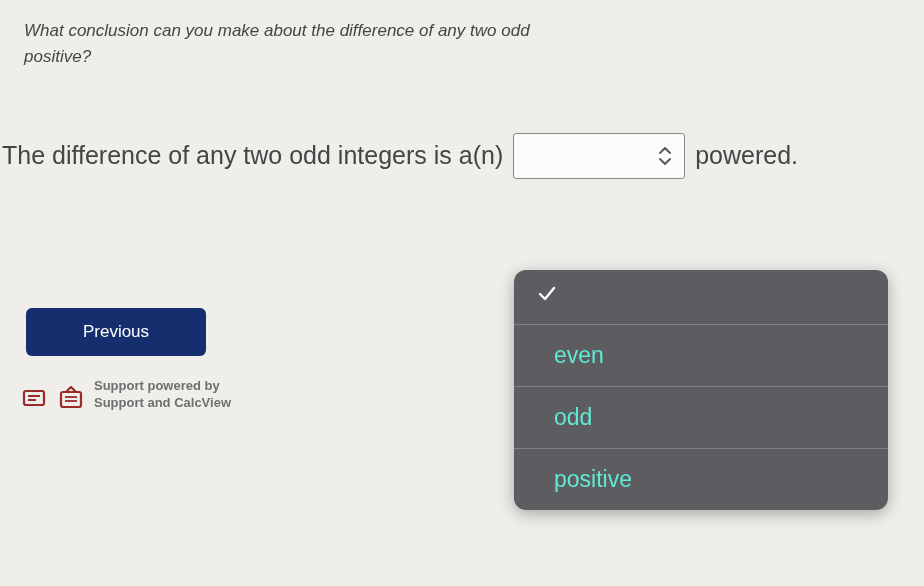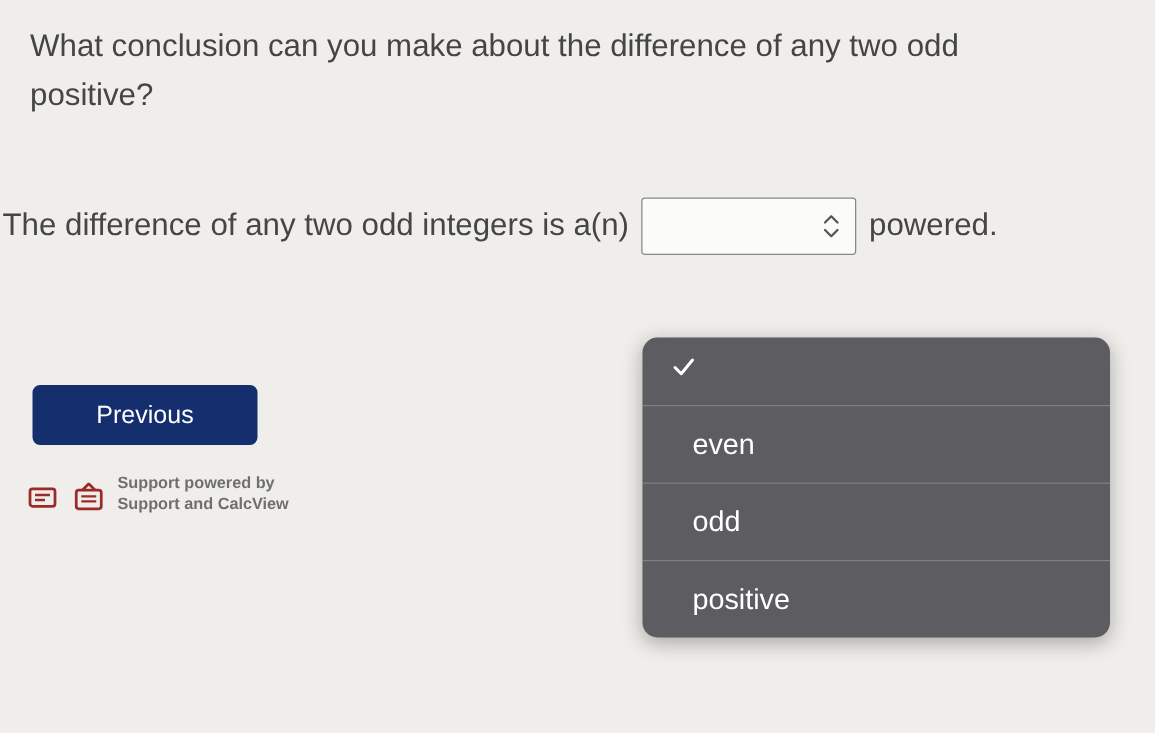--- a/index.html
+++ b/index.html
@@ -6,23 +6,24 @@
     body {
       font-family: -apple-system, BlinkMacSystemFont, "Segoe UI", Arial, sans-serif;
       background: #f0eeea;
       width: 924px;
       height: 586px;
       overflow: hidden;
       position: relative;
     }
     .question {
       padding: 18px 0 0 24px;
-      font-size: 25px;
+      font-size: 17px;
       color: #454545;
       line-height: 1.55;
+      font-style: italic;
     }
     .answer-row {
       display: flex;
       align-items: center;
       gap: 10px;
       padding: 62px 0 0 2px;
       font-size: 25px;
       color: #454545;
     }
     .select-box {
@@ -46,21 +47,21 @@
     .prev-button {
       position: absolute;
       left: 26px;
       top: 308px;
       width: 180px;
       height: 48px;
       background: #152f6e;
       color: #fff;
       border: none;
       border-radius: 6px;
-      font-size: 20px;
+      font-size: 17px;
       font-weight: 500;
       display: flex;
       align-items: center;
       justify-content: center;
       cursor: pointer;
     }
     .support-row {
       position: absolute;
       left: 22px;
       top: 378px;
@@ -91,21 +92,21 @@
       border-radius: 12px;
       overflow: hidden;
       box-shadow: 0 4px 16px rgba(0,0,0,0.3);
     }
     .dropdown-item {
       height: 62px;
       display: flex;
       align-items: center;
       padding-left: 40px;
       font-size: 23px;
-      color: #ffffff;
+      color: #5eead4;
       border-top: 1px solid rgba(255,255,255,0.22);
       cursor: pointer;
     }
     .dropdown-item:first-child {
       border-top: none;
       padding-left: 22px;
       height: 54px;
     }
     .check-icon { color: #fff; }
   </style>

